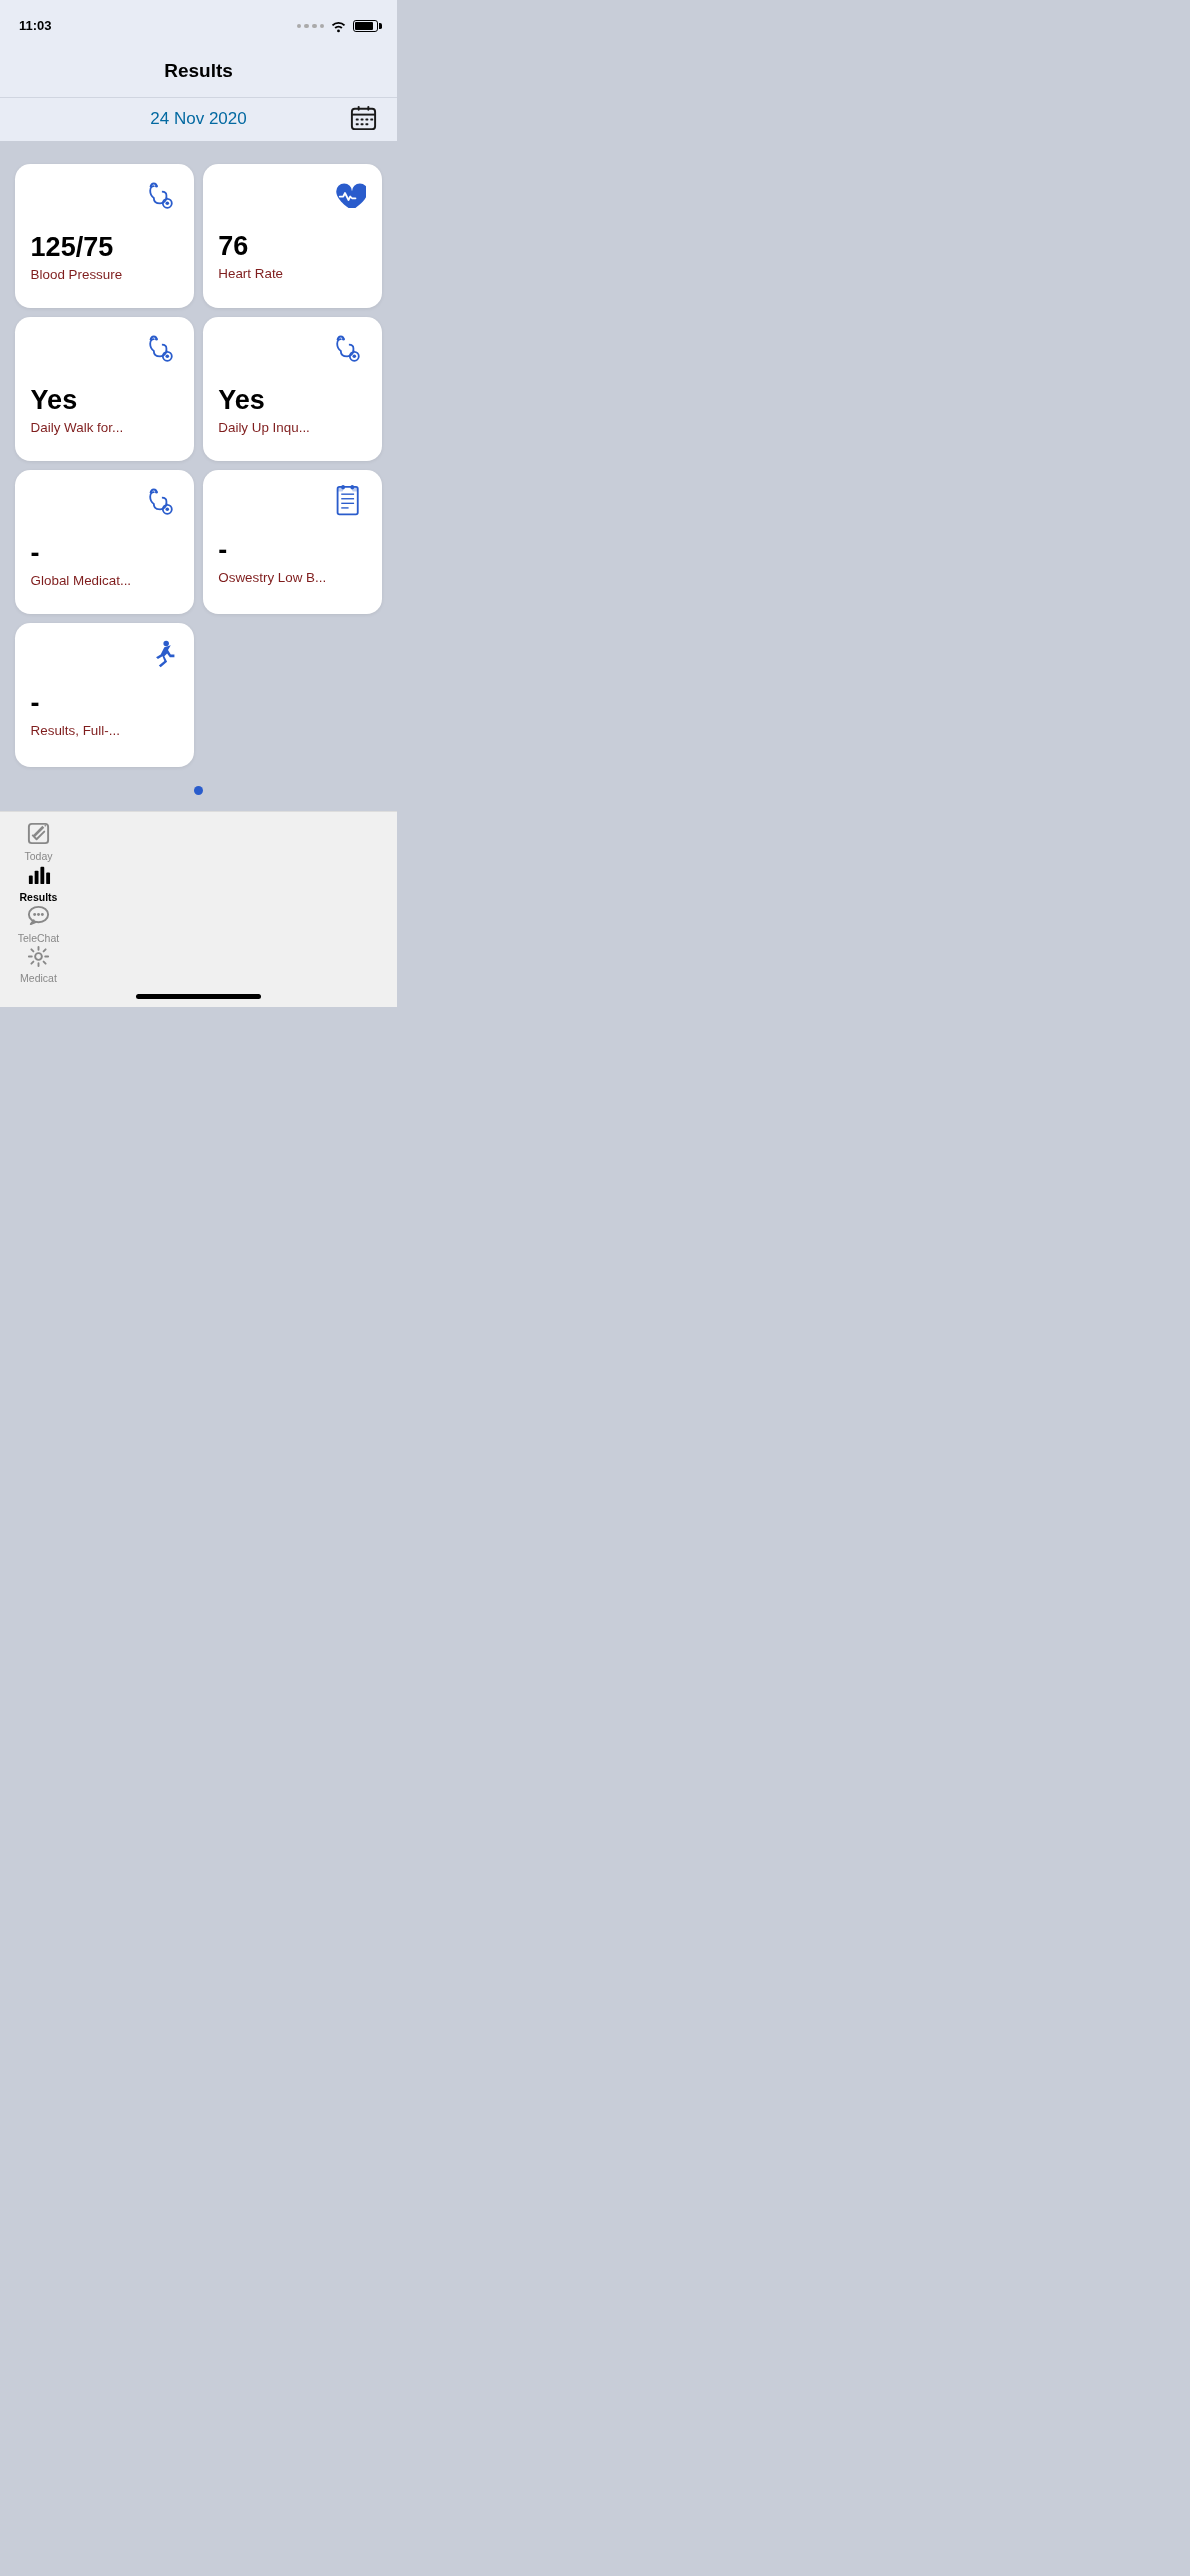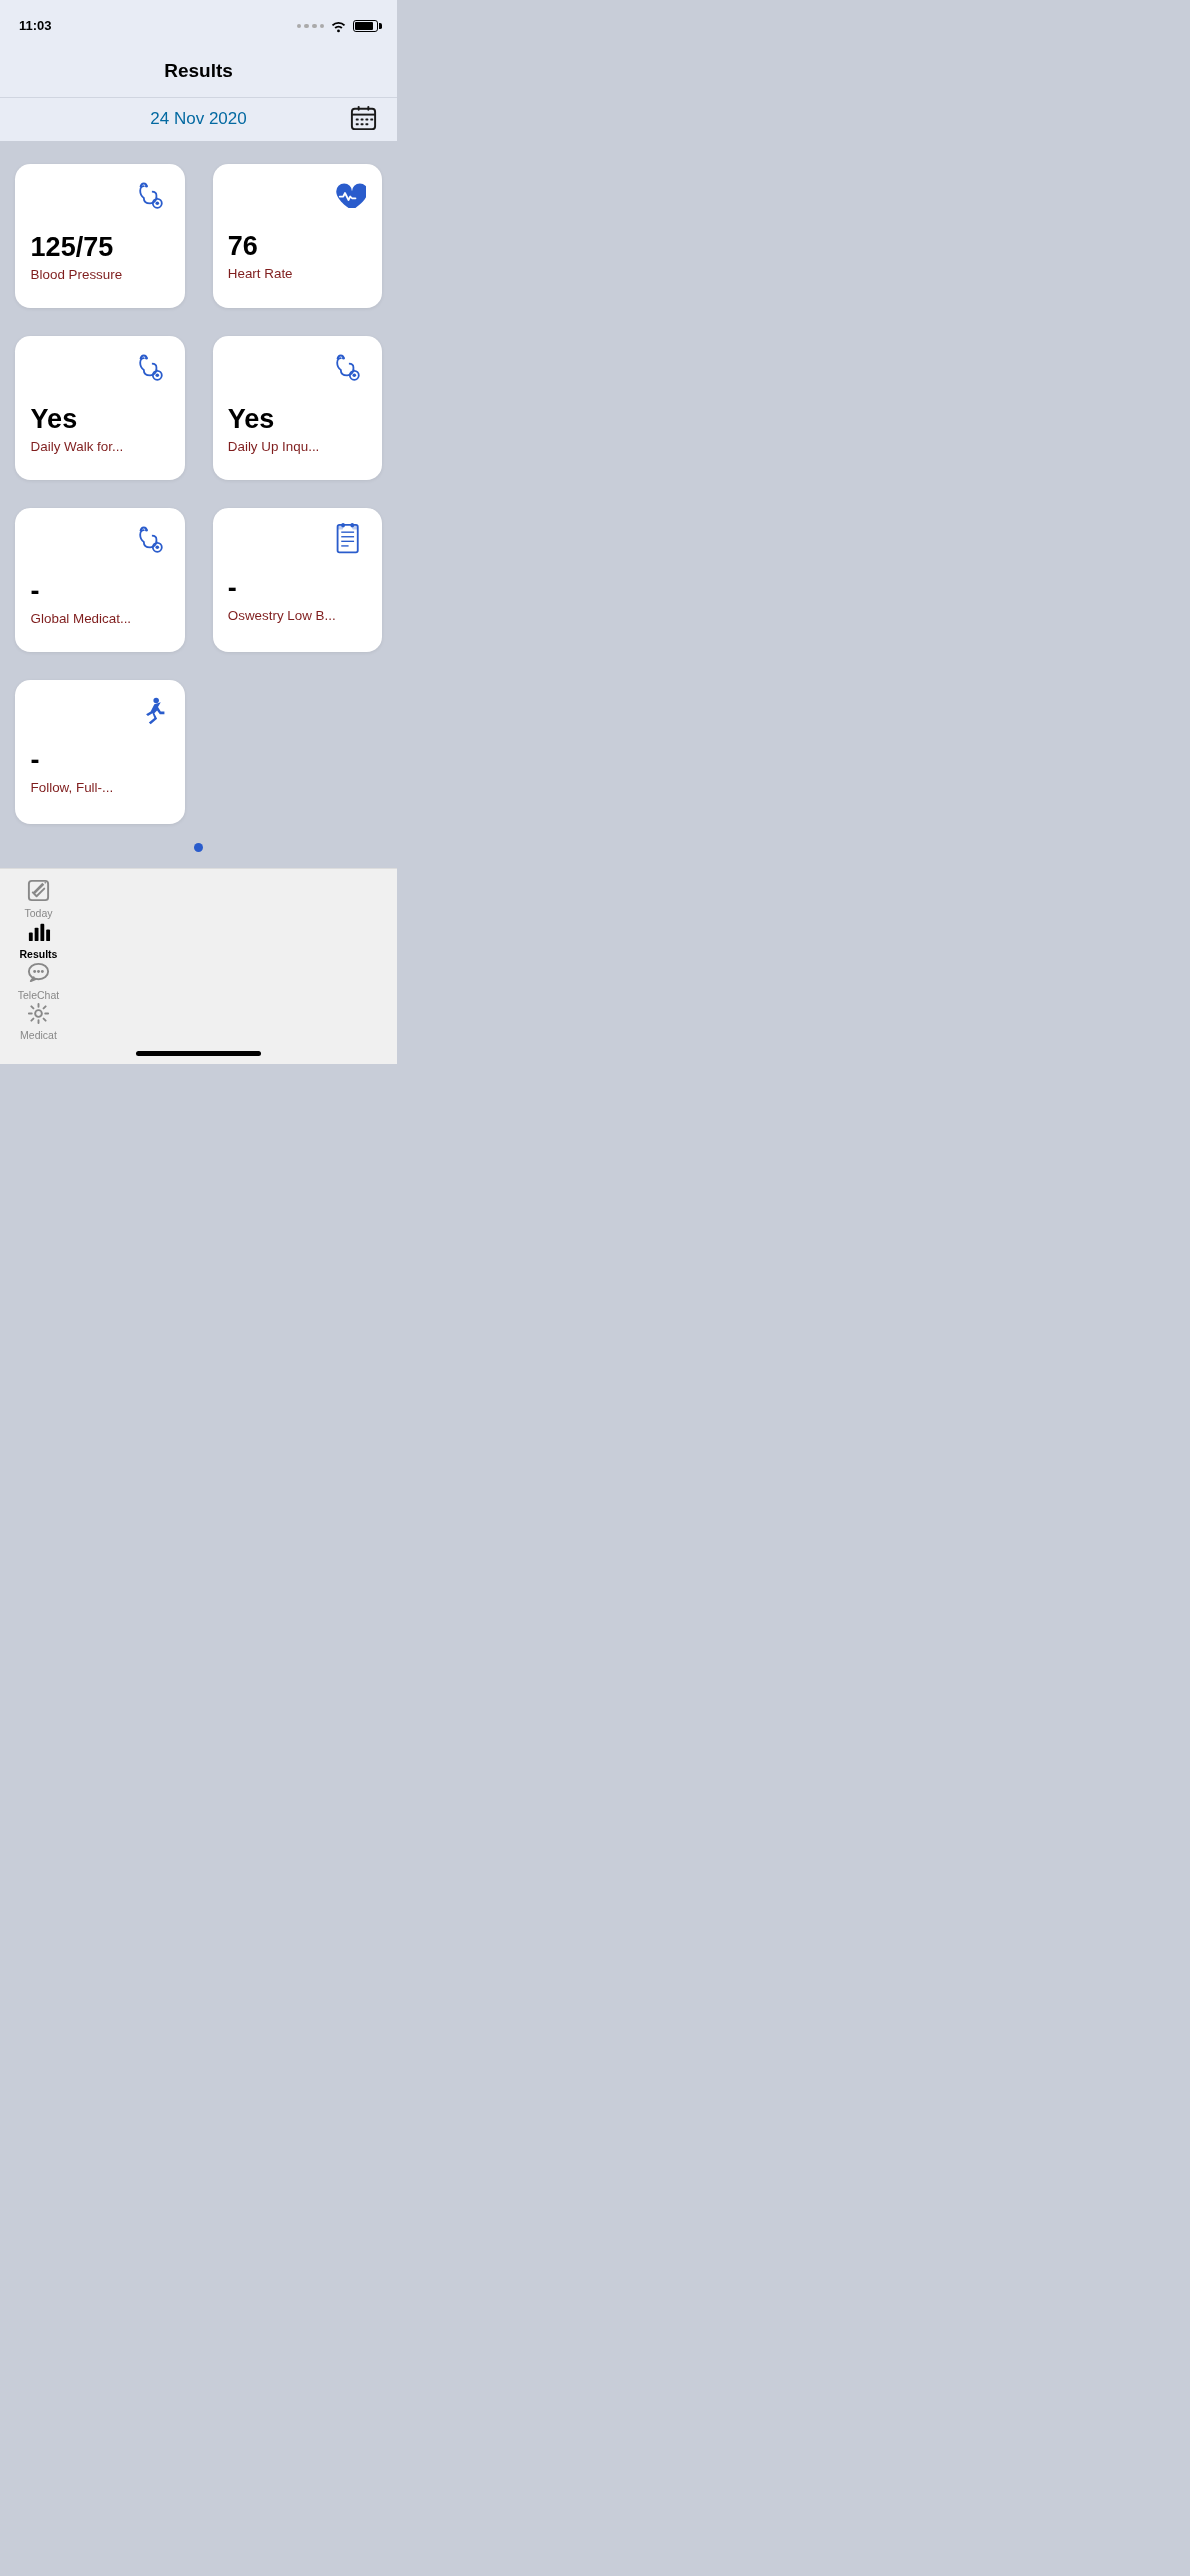--- a/index.html
+++ b/index.html
@@ -105,21 +105,21 @@
     .main-content {
       flex: 1;
       background: #c8cdd8;
       padding: 23px 15.3px 15.3px;
     }
 
     
     .cards-grid {
       display: grid;
       grid-template-columns: 1fr 1fr;
-      gap: 28px;
+      gap: 9px;
     }
 
     .card {
       background: #fff;
       border-radius: 15.3px;
       padding: 15.3px 15.3px 17px 15.3px;
       display: flex;
       flex-direction: column;
       align-items: flex-start;
       min-height: 144px;
@@ -366,21 +366,21 @@
     </div>
 
     <div class="card">
       <div class="card-icon-row">
         <svg class="runner-icon" viewBox="0 0 36 36" fill="none">
           <circle cx="22" cy="6" r="3" fill="#2a5ccc"></circle>
           <path d="M20 10l-4 8-5 3 2 2 5-3 2 5-6 5 2 2 7-6-3-6 3-3 3 4h5v-3h-4l-3-5 3-5z" fill="#2a5ccc"></path>
         </svg>
       </div>
       <span class="card-value">-</span>
-      <span class="card-label">Follow, Full-...</span>
+      <span class="card-label">Results, Full-...</span>
     </div>
 
   </div>
 
   <div class="pagination">
     <div class="dot"></div>
   </div>
 </div>
 
 <div class="tab-bar">

